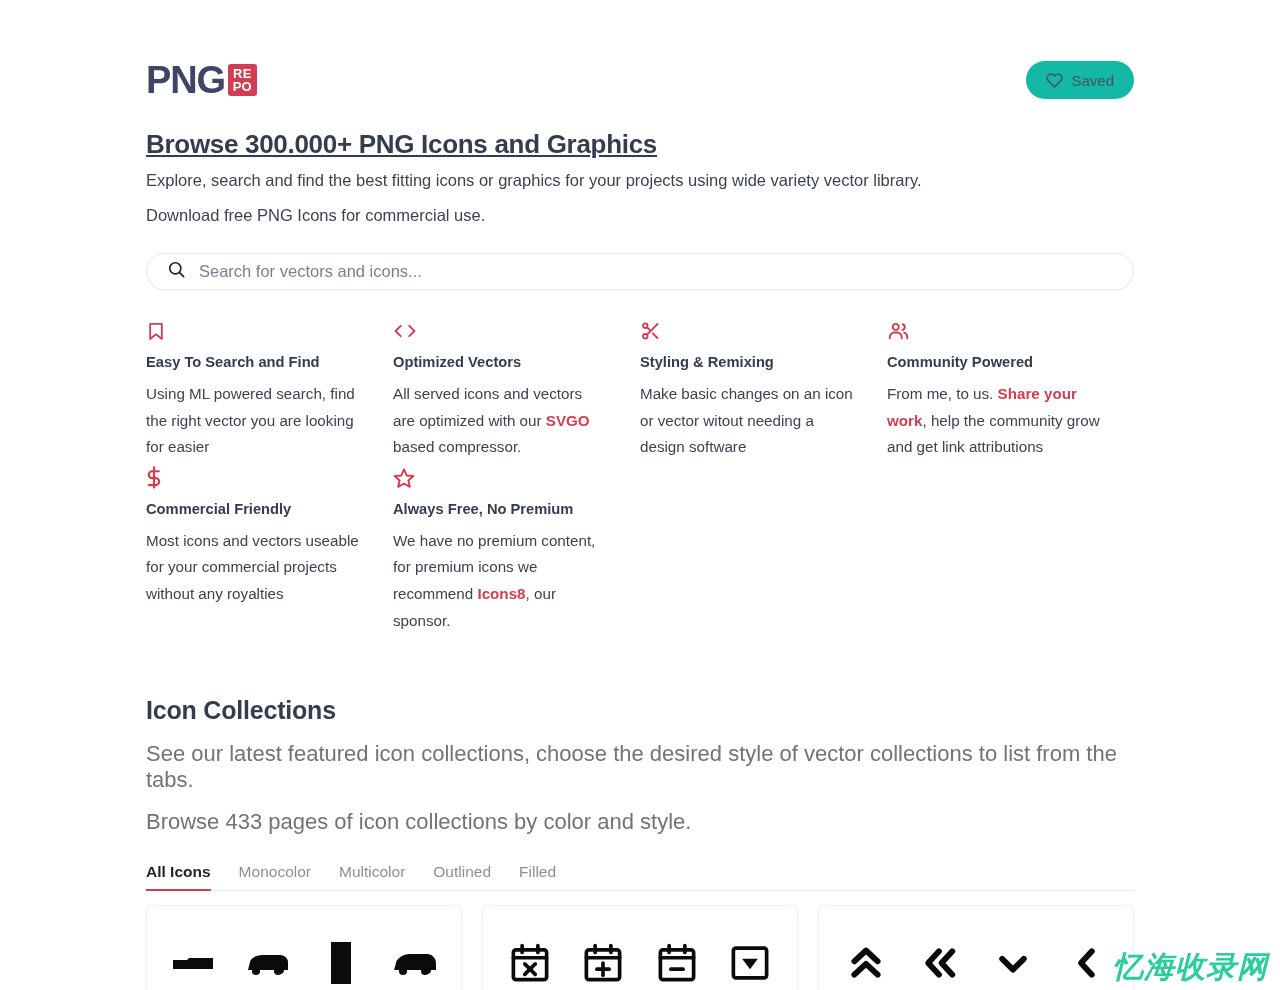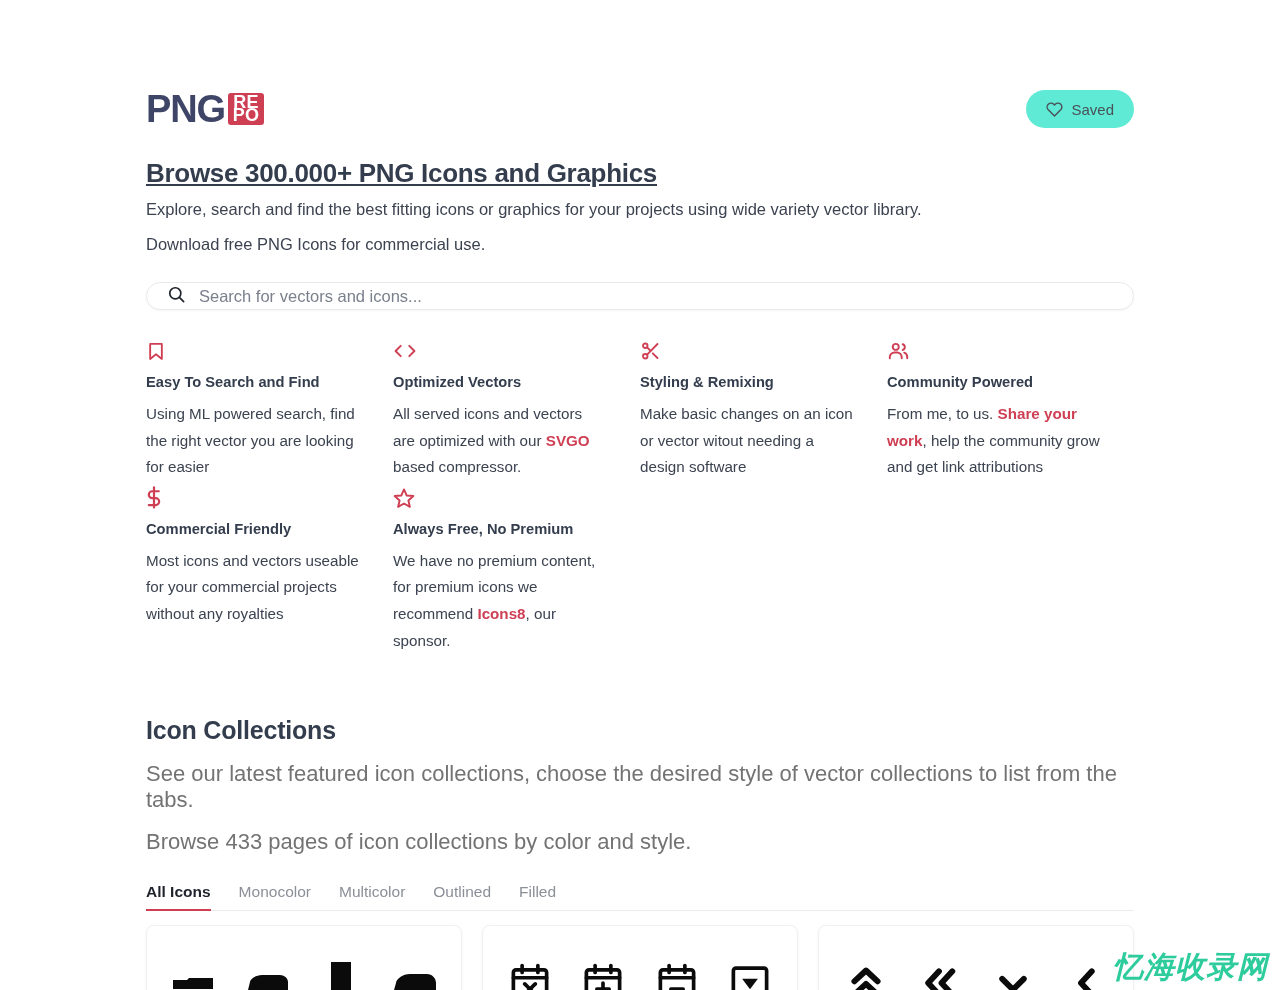--- a/index.html
+++ b/index.html
@@ -21,48 +21,48 @@
     left: 146px;
     top: 0;
     width: 988px;
   }
 
   
   .topbar {
     display: flex;
     align-items: center;
     justify-content: space-between;
-    padding-top: 87px;
+    padding-top: 58px;
   }
   .logo { display: flex; align-items: center; height: 44px; }
   .logo-png {
     font-size: 38px;
     font-weight: 800;
     letter-spacing: -1.2px;
     color: #3e4566;
     line-height: 1;
   }
   .logo-repo {
     margin-left: 3px;
     background: #cf3f54;
     color: #ffffff;
     border-radius: 3px;
     padding: 3px 5px 3px 5px;
-    font-size: 18px;
+    font-size: 13px;
     font-weight: 800;
     line-height: 13px;
     letter-spacing: 0.2px;
     text-align: center;
   }
   .logo-repo span { display: block; }
   .saved-btn {
     display: inline-flex;
     align-items: center;
     gap: 8px;
-    background: #5eead4;
+    background: #14b8a6;
     border: none;
     border-radius: 22px;
     height: 38px;
     padding: 0 20px;
     color: #4b5059;
     font-size: 15px;
     font-family: "Liberation Sans", sans-serif;
     cursor: pointer;
   }
   .saved-btn svg { display: block; }
@@ -82,21 +82,21 @@
     color: #3c4350;
     line-height: 1.0;
   }
   .hero-line.second { margin-top: 18px; }
 
   
   .search-wrap {
     margin-top: 30px;
     display: flex;
     align-items: center;
-    height: 28px;
+    height: 37px;
     border: 1px solid #e9eaec;
     border-radius: 24px;
     padding: 0 20px;
     background: #fff;
     box-shadow: 0 1px 2px rgba(16,22,40,0.04);
   }
   .search-wrap svg { flex: 0 0 auto; margin-right: 13px; }
   .search-input {
     border: none;
     outline: none;

